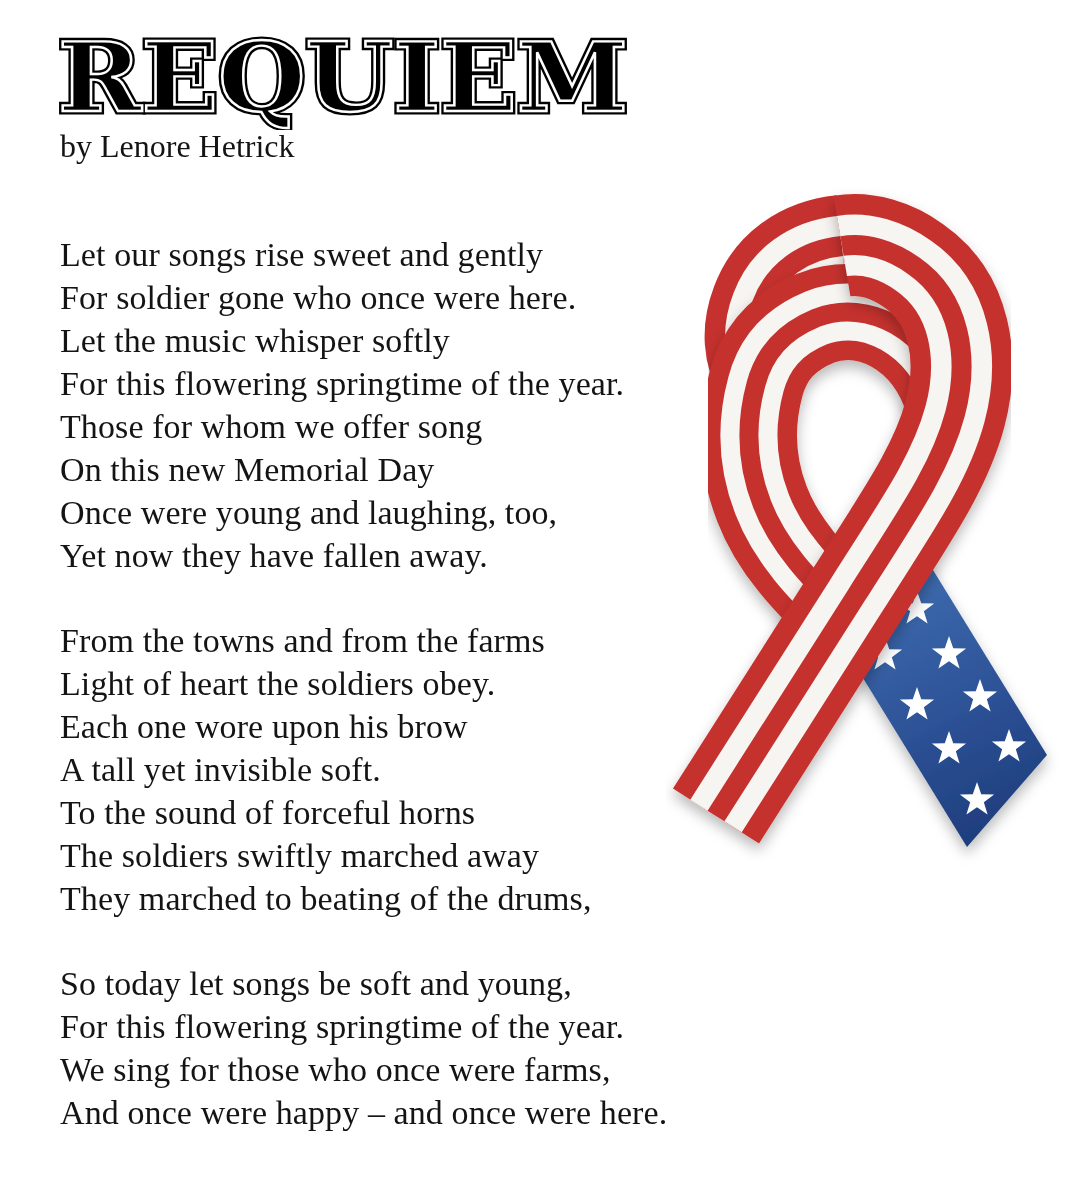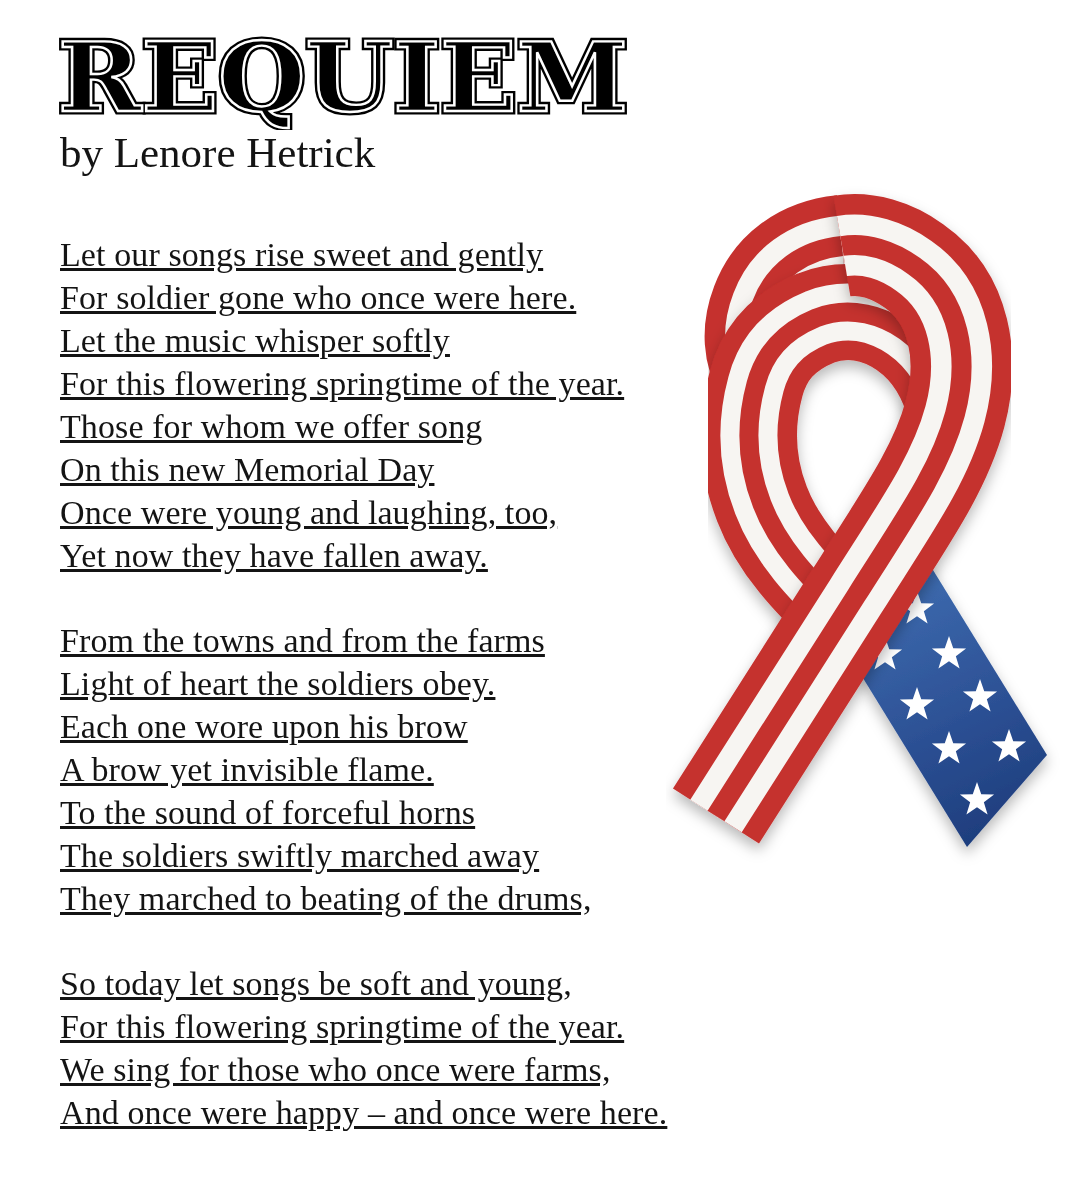--- a/index.html
+++ b/index.html
@@ -4,25 +4,25 @@
 <style>
   html,body{margin:0;padding:0;background:#ffffff;}
   #page{position:relative;width:1086px;height:1156px;background:#ffffff;overflow:hidden;
         font-family:"Liberation Serif", serif;color:#161616;}
   
   #title-svg{position:absolute;left:55px;top:14px;width:610px;height:116px;}
   #title-svg text{font-family:"DejaVu Serif", serif;font-weight:bold;font-size:96px;}
   .title-back{fill:#000;stroke:#000;stroke-width:7px;}
   .title-front{fill:#000;stroke:#ffffff;stroke-width:2.4px;}
   
-  .byline{position:absolute;left:60px;top:128px;font-size:43px;color:#141414;}
+  .byline{position:absolute;left:60px;top:128px;font-size:32px;color:#141414;}
   
   .poem{position:absolute;left:60px;top:233px;font-size:34px;line-height:43px;
         letter-spacing:0.1px;color:#141414;}
-  .stanza{margin:0 1px 42px 0;text-decoration:underline;}
+  .stanza{margin:0 1px 42px 0;}
   .poem-line{white-space:nowrap;}
   
   #ribbon-svg{position:absolute;left:648px;top:186px;width:412px;height:706px;}
   .band{fill:none;}
 </style>
 </head>
 <body>
 
 <div id="page">
 
@@ -41,21 +41,21 @@
         <div class="poem-line">For this flowering springtime of the year.</div>
         <div class="poem-line">Those for whom we offer song</div>
         <div class="poem-line">On this new Memorial Day</div>
         <div class="poem-line">Once were young and laughing, too,</div>
         <div class="poem-line">Yet now they have fallen away.</div>
       </div>
     <div class="stanza">
         <div class="poem-line">From the towns and from the farms</div>
         <div class="poem-line">Light of heart the soldiers obey.</div>
         <div class="poem-line">Each one wore upon his brow</div>
-        <div class="poem-line">A brow yet invisible flame.</div>
+        <div class="poem-line">A tall yet invisible soft.</div>
         <div class="poem-line">To the sound of forceful horns</div>
         <div class="poem-line">The soldiers swiftly marched away</div>
         <div class="poem-line">They marched to beating of the drums,</div>
       </div>
     <div class="stanza">
         <div class="poem-line">So today let songs be soft and young,</div>
         <div class="poem-line">For this flowering springtime of the year.</div>
         <div class="poem-line">We sing for those who once were farms,</div>
         <div class="poem-line">And once were happy – and once were here.</div>
       </div>

